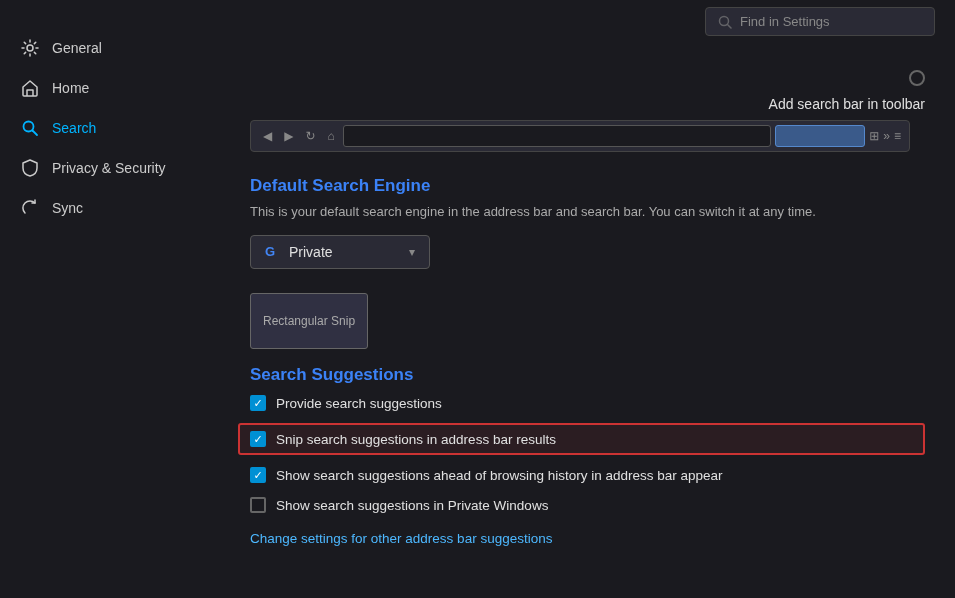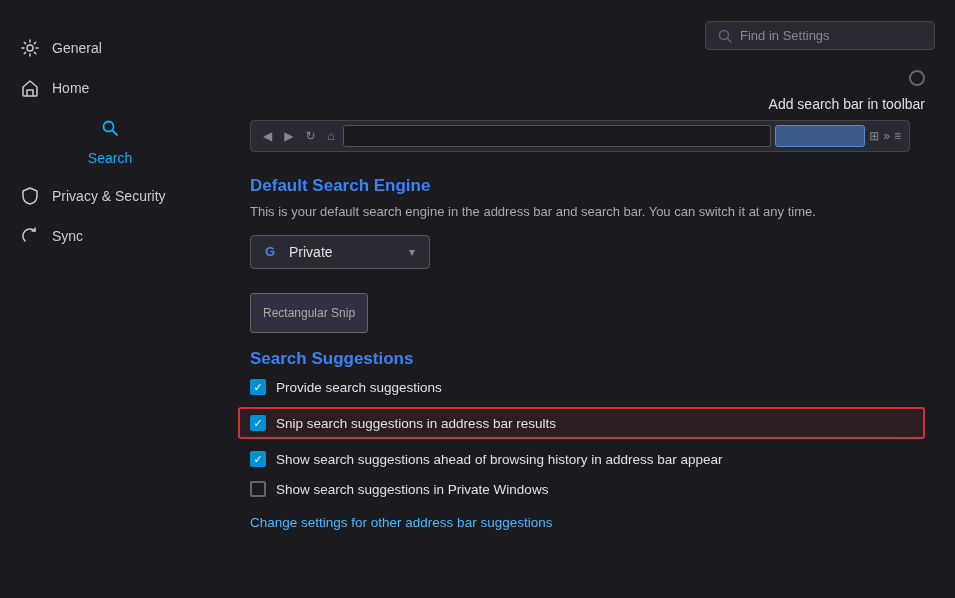--- a/index.html
+++ b/index.html
@@ -26,21 +26,20 @@
       align-items: center;
       gap: 12px;
       padding: 10px 20px;
       cursor: pointer;
       border-radius: 4px;
       color: #ccc;
       font-size: 14px;
     }
     .sidebar-item.active {
       color: #00b4ff;
-      flex-direction: column;
     }
     .sidebar-item .icon {
       width: 20px;
       height: 20px;
       display: flex;
       align-items: center;
       justify-content: center;
       font-size: 16px;
       flex-shrink: 0;
     }
@@ -54,21 +53,21 @@
     .main {
       flex: 1;
       padding: 20px 30px;
       overflow-y: auto;
       position: relative;
     }
 
     
     .header-search {
       position: absolute;
-      top: 21px;
+      top: 7px;
       right: 20px;
     }
     .find-in-settings {
       display: flex;
       align-items: center;
       gap: 8px;
       background: #2a2a35;
       border: 1px solid #444;
       border-radius: 4px;
       padding: 6px 12px;
@@ -188,21 +187,21 @@
     .engine-dropdown .chevron {
       color: #888;
       font-size: 12px;
     }
 
     
     .snip-placeholder {
       background: rgba(100,100,150,0.3);
       border: 1px solid #666;
       border-radius: 3px;
-      padding: 12px 12px;
+      padding: 20px 12px;
       color: #aaa;
       font-size: 12px;
       display: inline-block;
       margin-bottom: 16px;
     }
 
     
     .suggestions-section {
       margin-top: 0;
     }

